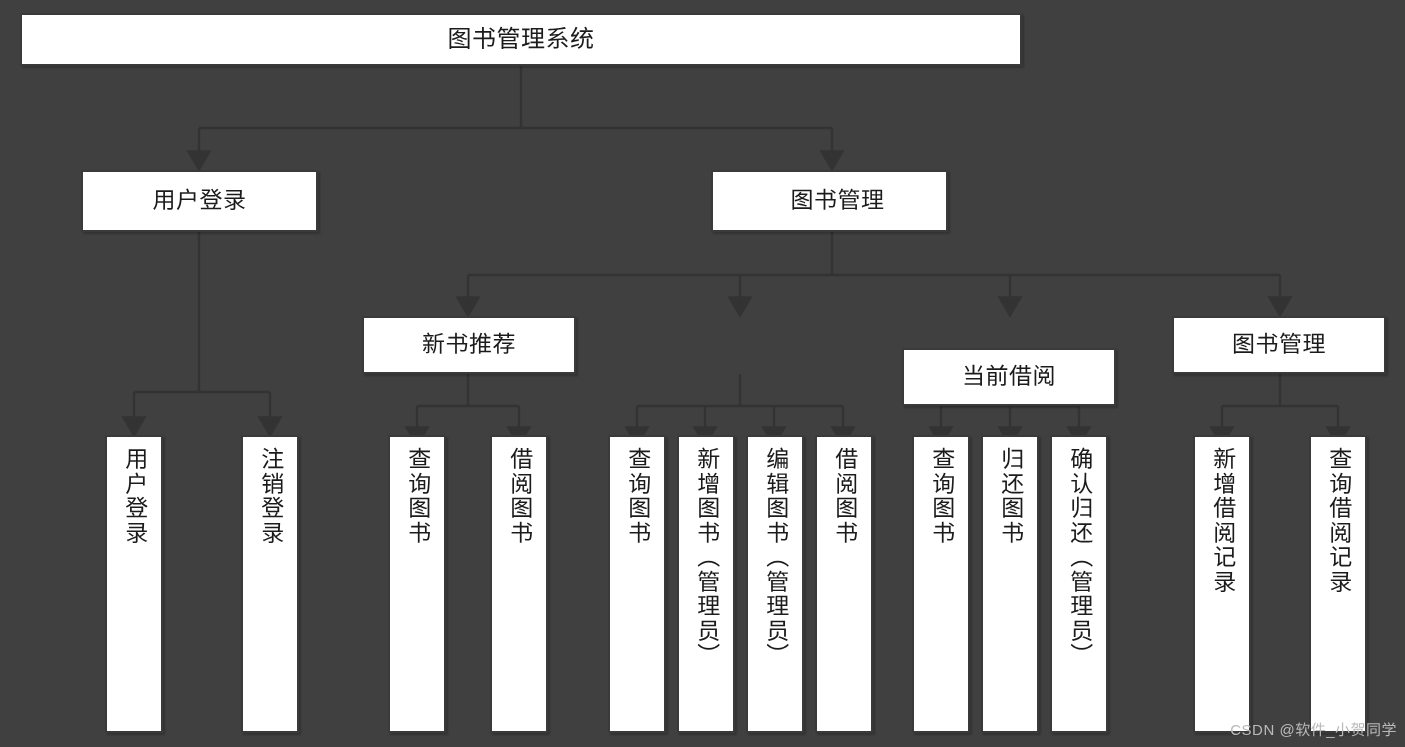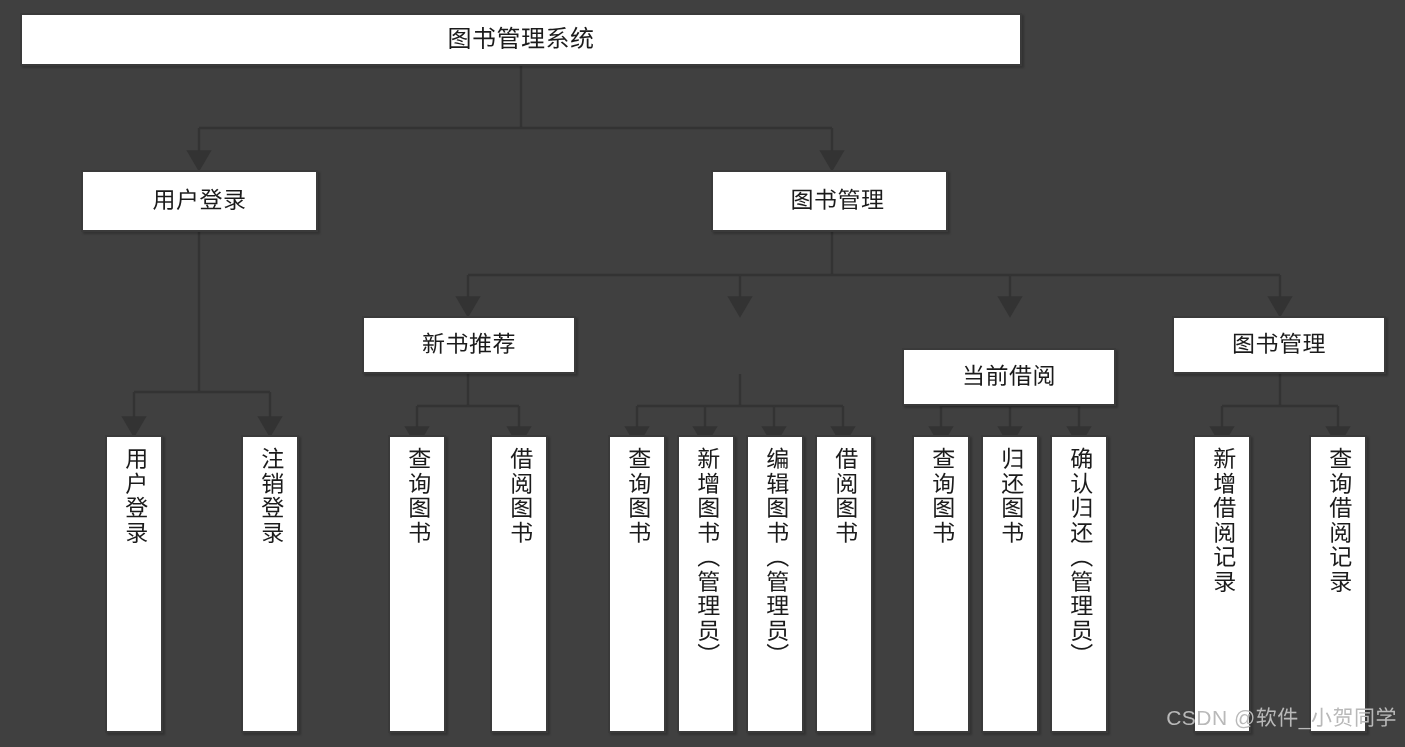--- a/index.html
+++ b/index.html
@@ -59,22 +59,22 @@
     writing-mode: vertical-rl;
     text-orientation: upright;
     font-size: 23px;
     line-height: 1.02;
     letter-spacing: 1.5px;
     white-space: normal;
   }
   .watermark {
     position: absolute;
     right: 8px;
-    bottom: 16px;
-    font-size: 21px;
+    bottom: 8px;
+    font-size: 15px;
     color: #b9b9b9;
     letter-spacing: 0.5px;
     user-select: none;
   }
 </style>
 </head>
 <body>
 
 <div id="canvas">
 

